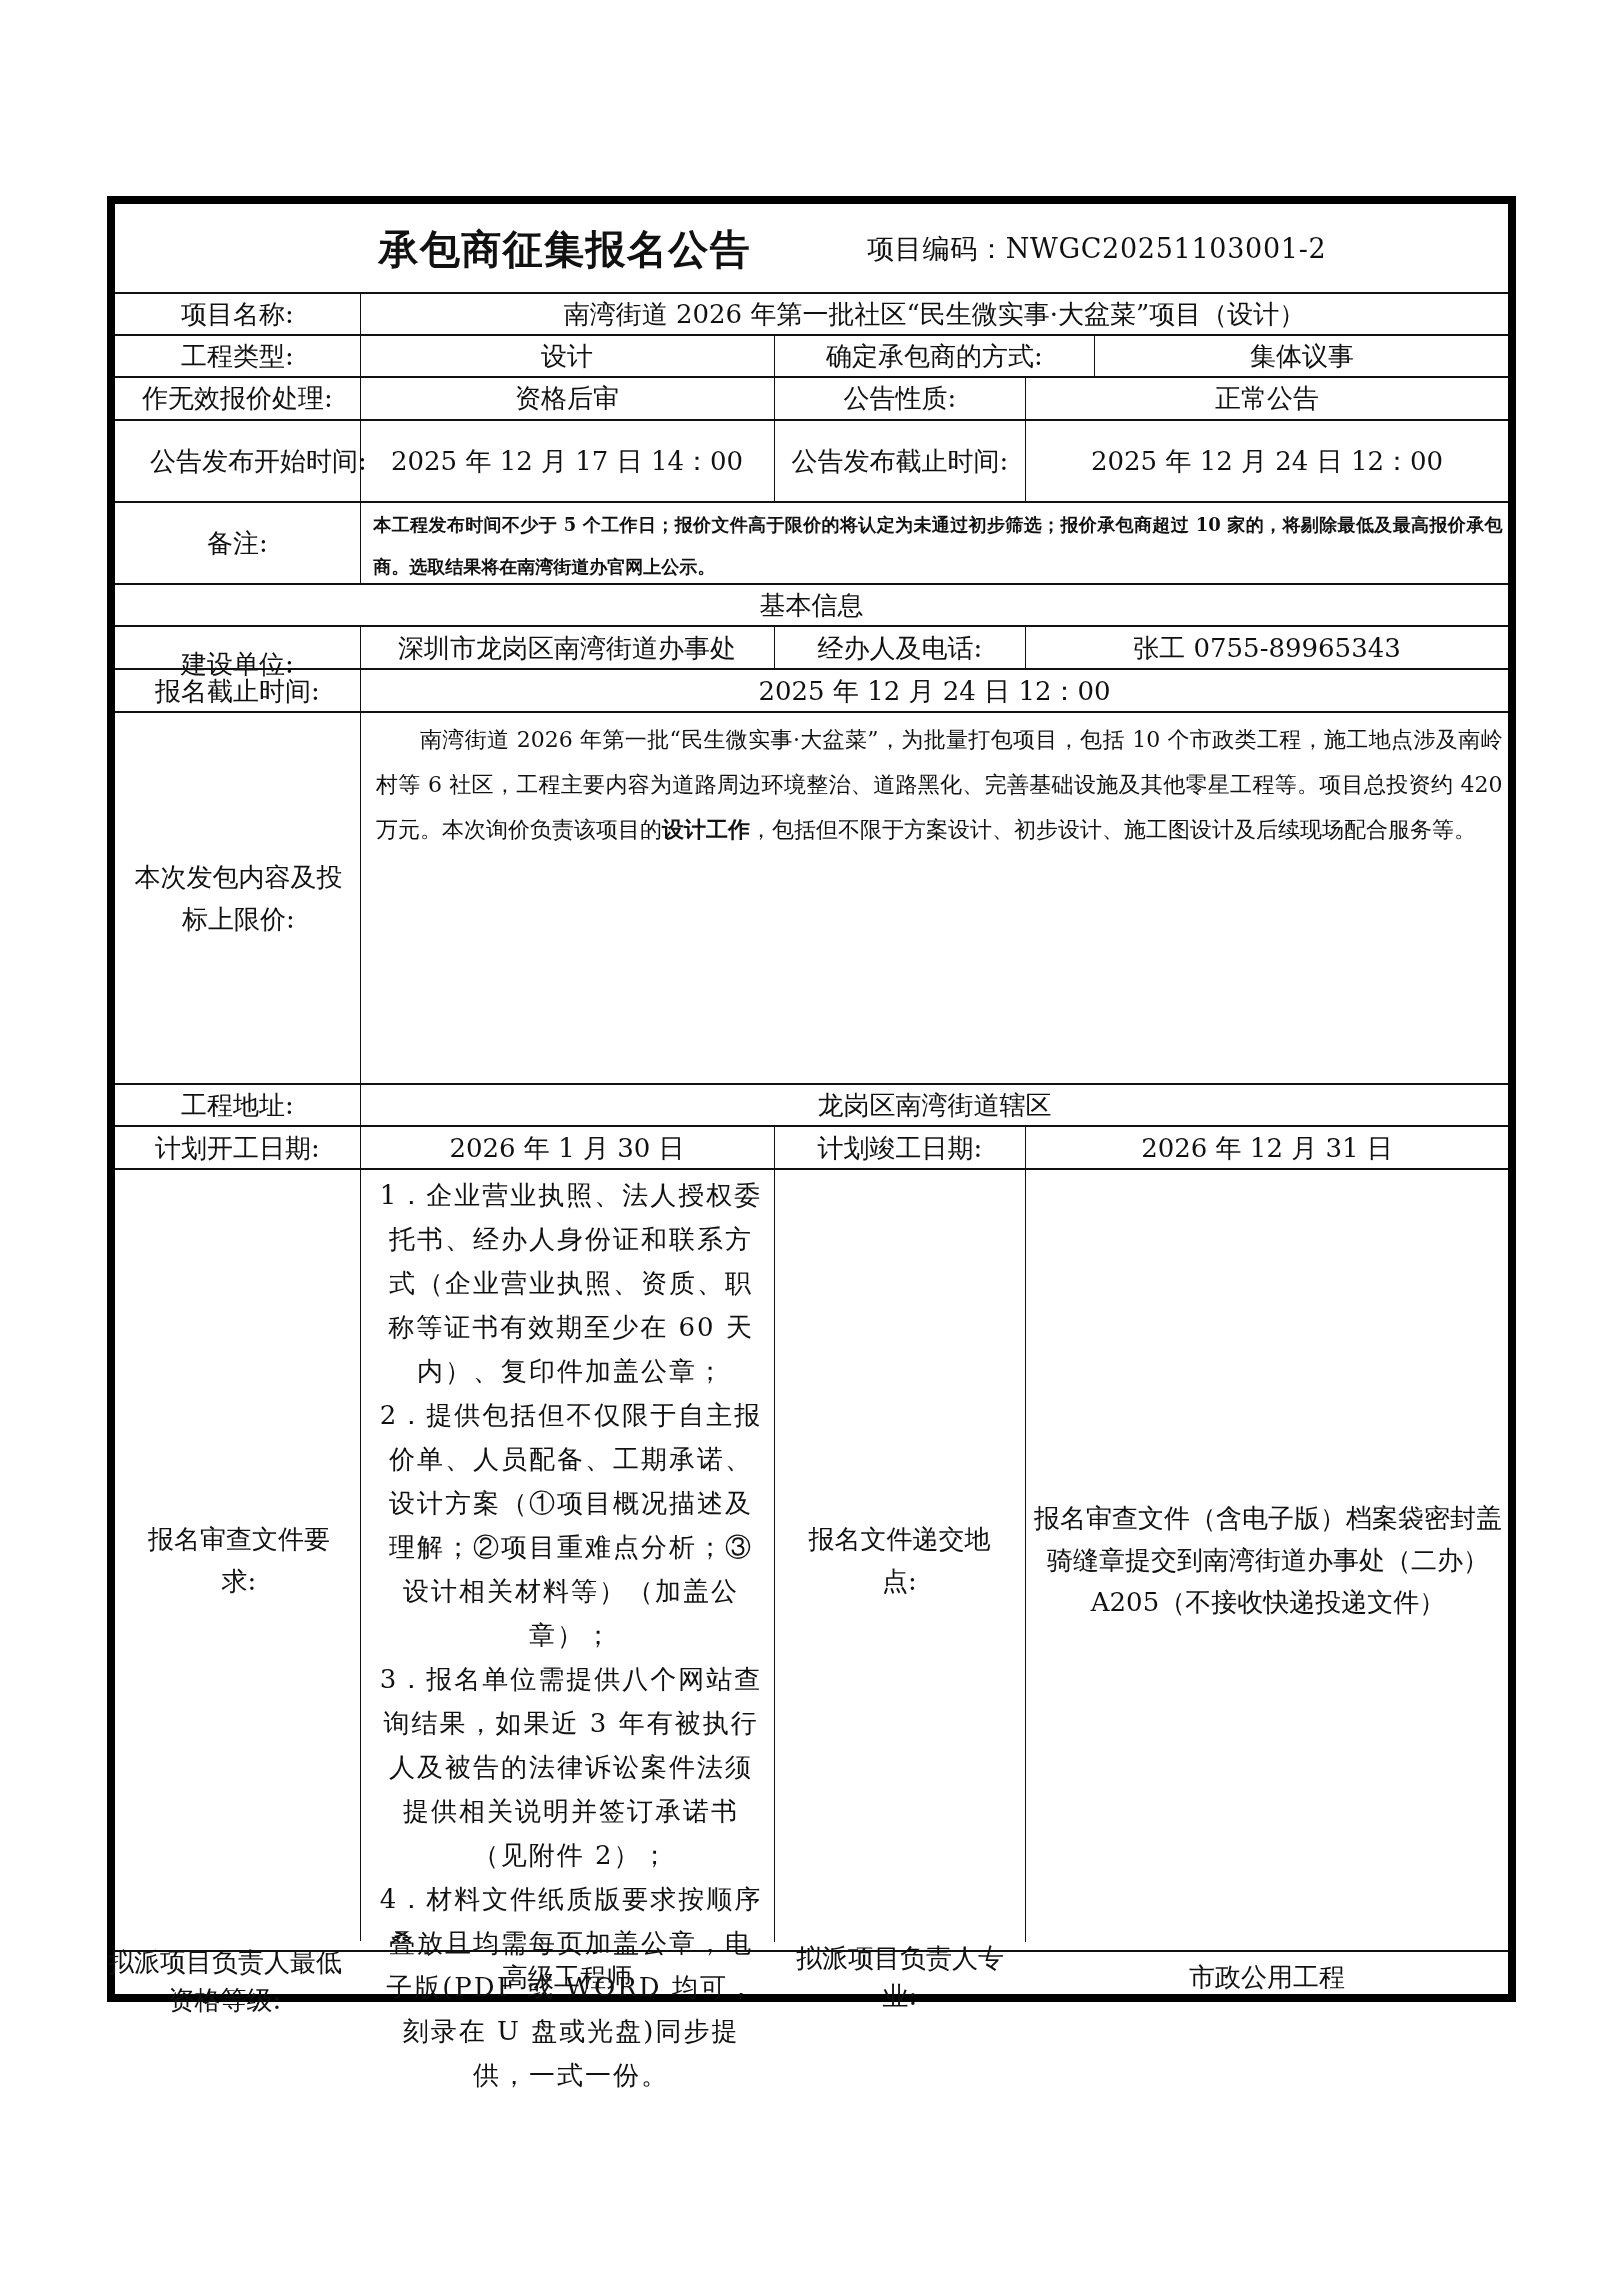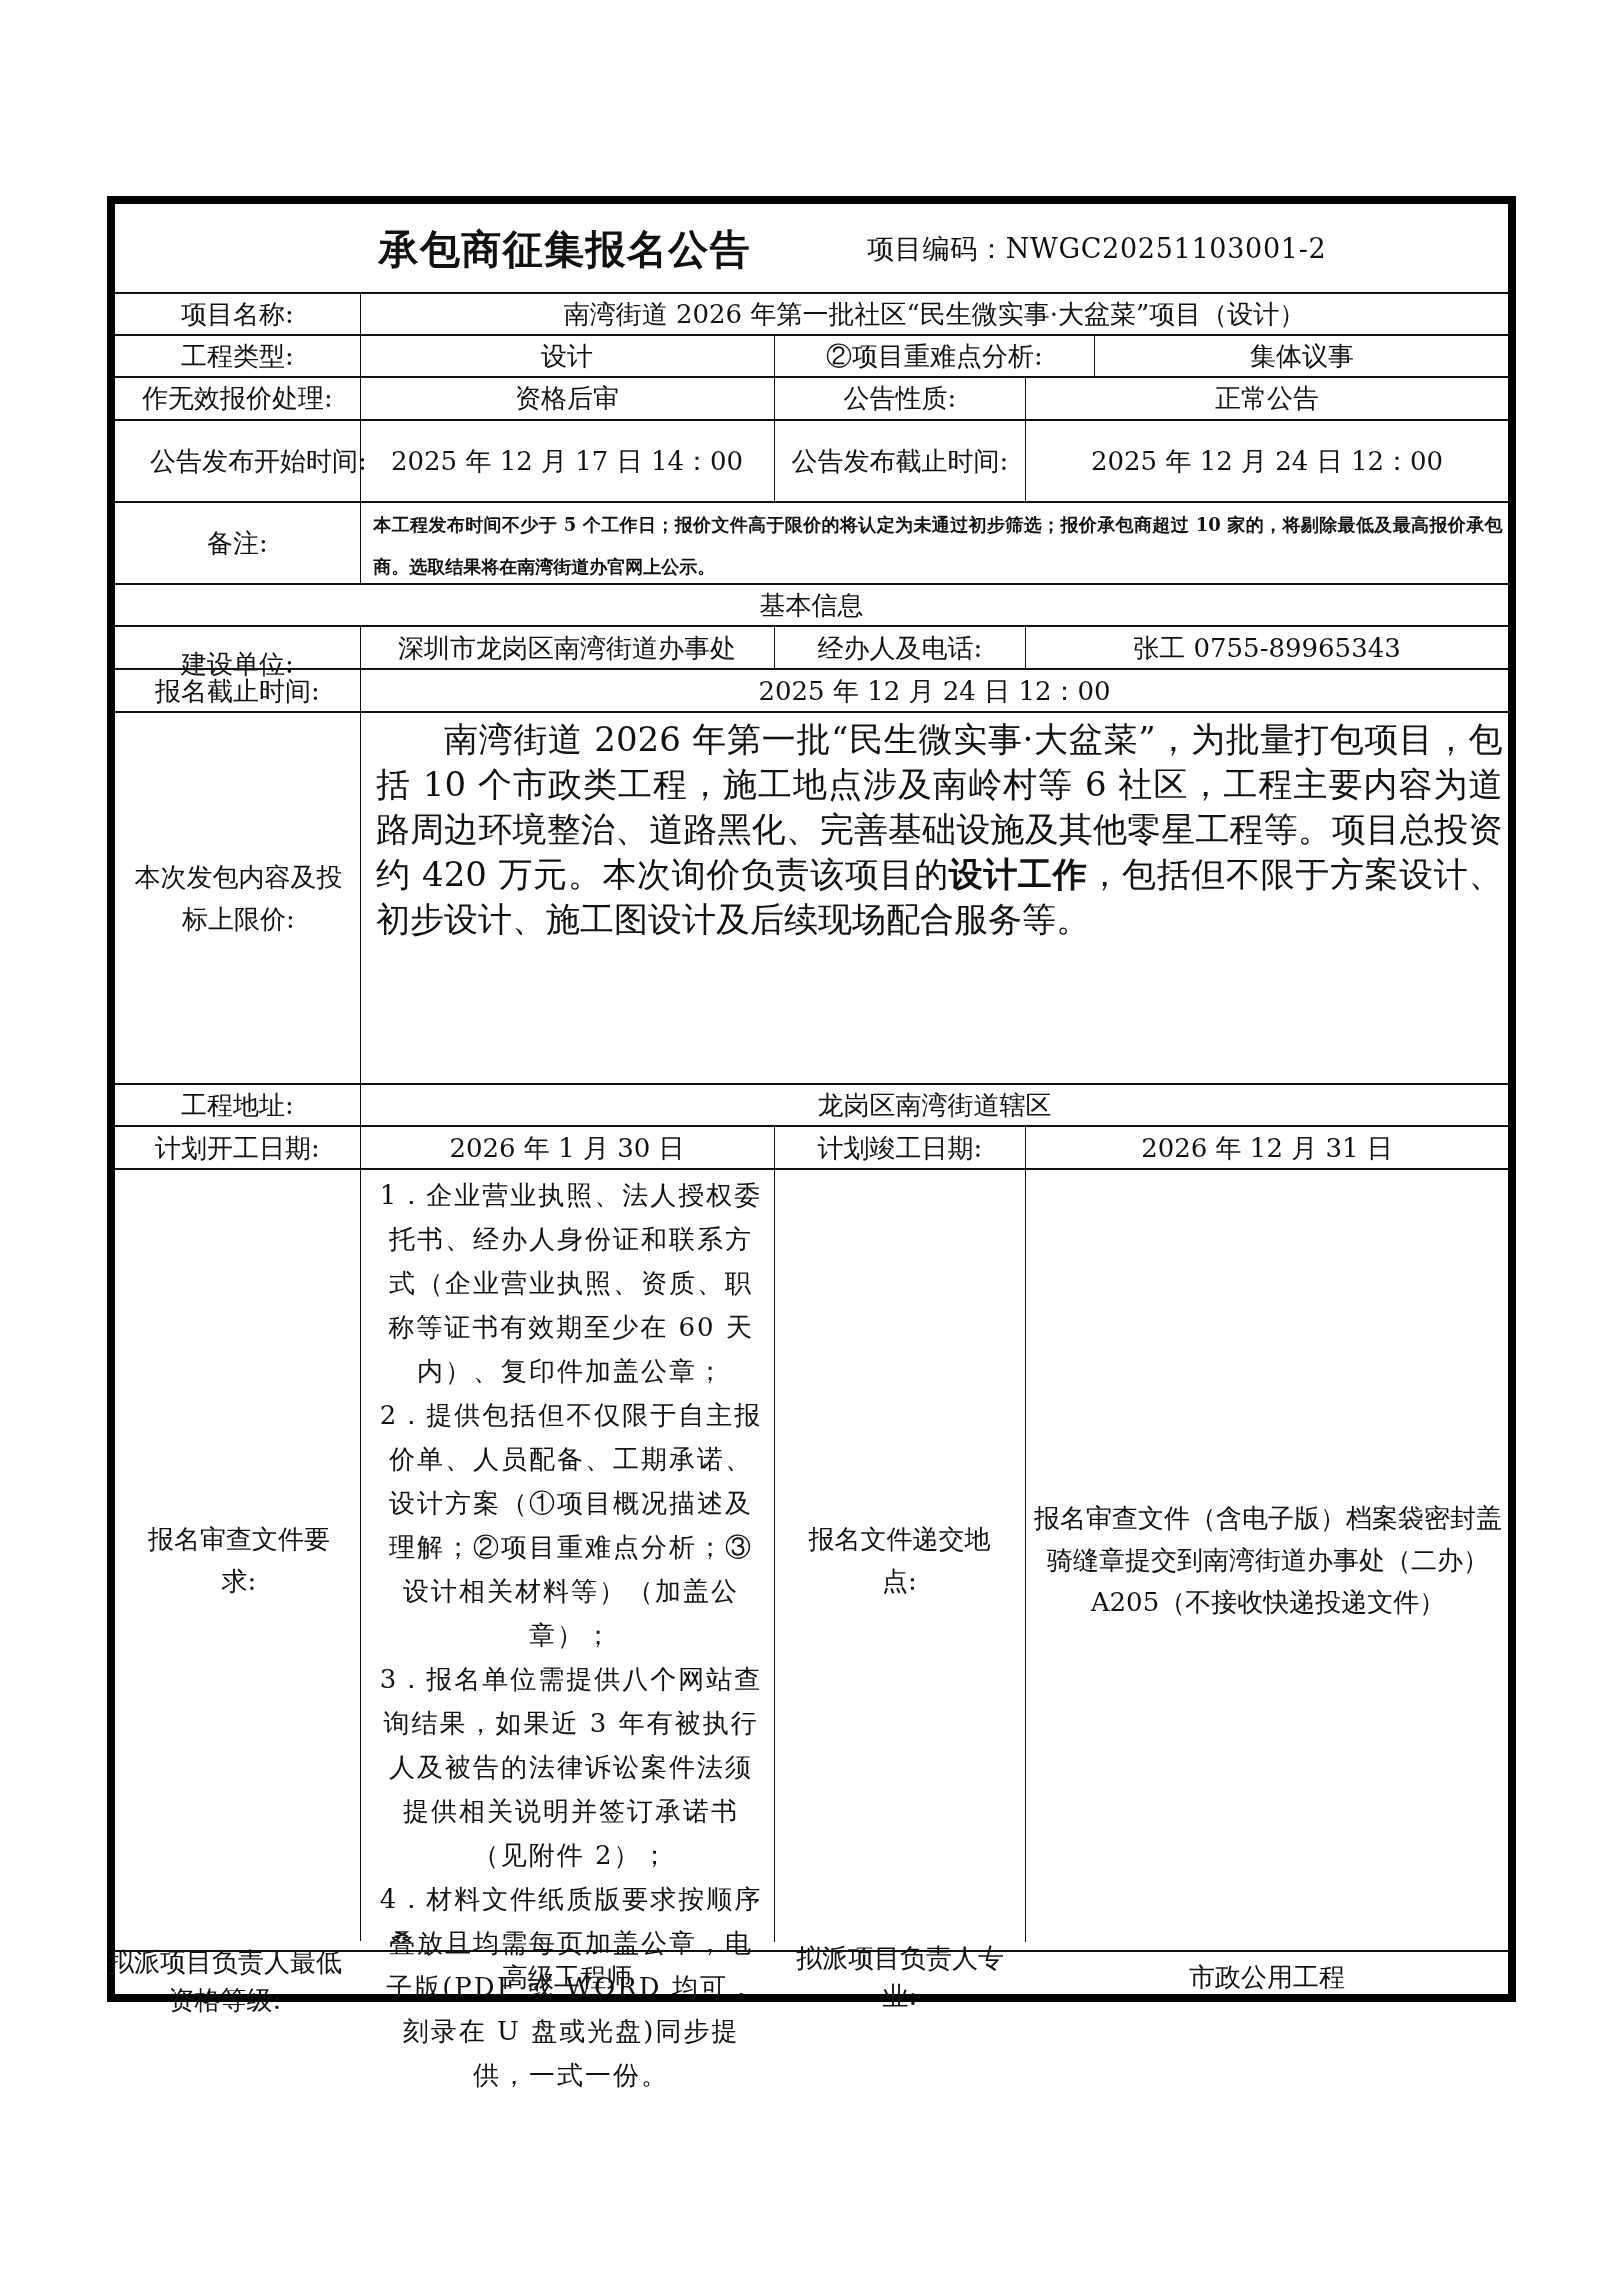--- a/index.html
+++ b/index.html
@@ -6,21 +6,21 @@
   body { width: 1623px; height: 2295px; position: relative; overflow: hidden;
          font-family: "DejaVu Serif", "Liberation Serif", serif; color: #111; }
   .sheet { position: absolute; left: 107px; top: 196px; width: 1409px; height: 1806px;
            box-sizing: border-box; border: 8.2px solid #000; }
   .cell { position: absolute; box-sizing: border-box; display: flex; align-items: center;
           justify-content: center; text-align: center; font-size: 26px; line-height: 42px; }
   .hl { position: absolute; height: 2px; background: #111; }
   .vl { position: absolute; width: 1.4px; background: #111; }
   .title { font-size: 40px; font-weight: bold; letter-spacing: 1.4px; }
   .code { font-size: 27px; letter-spacing: 0.7px; }
-  .para { display: block; text-align: justify; font-size: 34px; line-height: 45px; padding: 0 5.5px 0 15px; }
+  .para { display: block; text-align: justify; font-size: 22px; line-height: 45px; padding: 0 5.5px 0 15px; }
   .para p { margin: 0; text-indent: 2em; }
   .para b { font-weight: bold; }
   .list { display: block; text-align: center; font-size: 26px; line-height: 44px; padding: 2.7px 6.8px 0 15px; letter-spacing: 2px; }
   .list div { margin: 0; }
   .notes { display: block; text-align: justify; font-size: 18px; line-height: 42px; padding: 1.4px 5.5px 0 12.3px; font-weight: bold; }
 </style>
 </head>
 <body>
 
 <div class="sheet"></div>
@@ -56,21 +56,21 @@
 <div class="vl" style="left:1094px;top:334px;height:42px;"></div>
 <div class="vl" style="left:1025px;top:376px;height:125px;"></div>
 <div class="vl" style="left:1025px;top:625px;height:43px;"></div>
 <div class="vl" style="left:1025px;top:1125px;height:817px;"></div>
 
 <div class="cell" style="left:115px;top:294px;width:245px;height:40px;">项目名称:</div>
 <div class="cell" style="left:361px;top:294px;width:1147px;height:40px;">南湾街道 2026 年第一批社区“民生微实事·大盆菜”项目（设计）</div>
 
 <div class="cell" style="left:115px;top:336px;width:245px;height:40px;">工程类型:</div>
 <div class="cell" style="left:361px;top:336px;width:412px;height:40px;">设计</div>
-<div class="cell" style="left:775px;top:336px;width:319px;height:40px;">②项目重难点分析:</div>
+<div class="cell" style="left:775px;top:336px;width:319px;height:40px;">确定承包商的方式:</div>
 <div class="cell" style="left:1096px;top:336px;width:412px;height:40px;">集体议事</div>
 
 <div class="cell" style="left:115px;top:378px;width:245px;height:40px;">作无效报价处理:</div>
 <div class="cell" style="left:361px;top:378px;width:412px;height:40px;">资格后审</div>
 <div class="cell" style="left:775px;top:378px;width:250px;height:40px;">公告性质:</div>
 <div class="cell" style="left:1026px;top:378px;width:482px;height:40px;">正常公告</div>
 
 <div class="cell" style="left:126px;top:421px;width:225px;height:80px;margin-left:20px;">公告发布开始时间:</div>
 <div class="cell" style="left:361px;top:421px;width:412px;height:80px;">2025 年 12 月 17 日 14：00</div>
 <div class="cell" style="left:791px;top:421px;width:218px;height:80px;">公告发布截止时间:</div>

